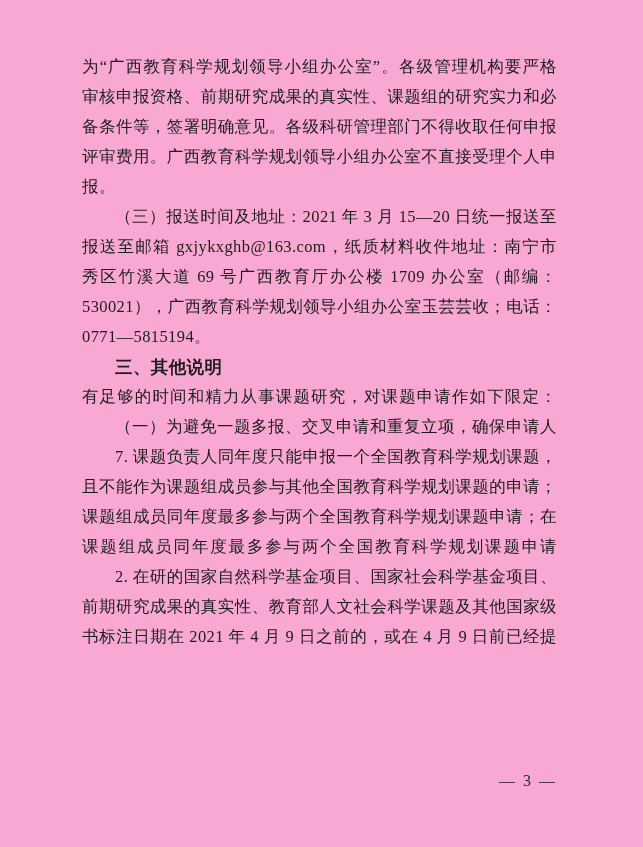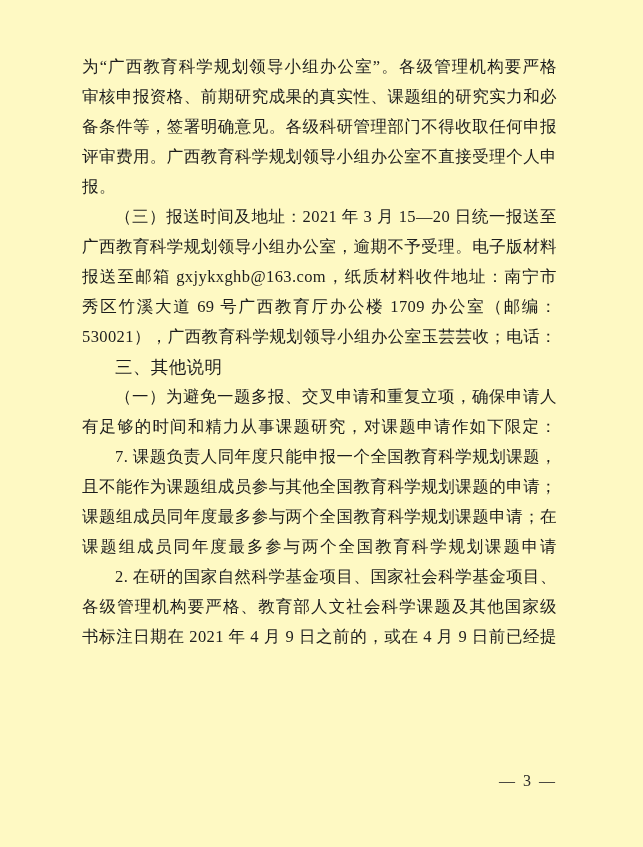--- a/index.html
+++ b/index.html
@@ -13,21 +13,21 @@
     overflow: hidden;
     font-family: "Liberation Serif", "DejaVu Serif", serif;
     color: #1d1d1d;
   }
   .page {
     position: relative;
     box-sizing: border-box;
     width: 643px;
     height: 847px;
     padding: 52px 86px 0 82px;
-    background: #fef9c3;
+    background: #f9a8d4;
   }
   .para {
     margin: 0;
   }
   .line {
     font-size: 16.5px;
     line-height: 30px;
     height: 30px;
     overflow: hidden;
     white-space: nowrap;
@@ -37,21 +37,21 @@
     white-space: normal;
     text-align: justify;
     text-align-last: justify;
     text-justify: inter-ideograph;
   }
   .line.indent {
     padding-left: 33px;
   }
   .line.heading {
     font-family: "Liberation Sans", "DejaVu Sans", sans-serif;
-    font-weight: normal;
+    font-weight: bold;
     font-size: 17.5px;
     white-space: nowrap;
   }
   .page-number {
     position: absolute;
     top: 772px;
     right: 86px;
     font-size: 16px;
     letter-spacing: 2px;
     color: #2a2a2a;
@@ -64,38 +64,38 @@
   <div>
       <div class="para">
         <div class="line j">为“广西教育科学规划领导小组办公室”。各级管理机构要严格</div>
         <div class="line j">审核申报资格、前期研究成果的真实性、课题组的研究实力和必</div>
         <div class="line j">备条件等，签署明确意见。各级科研管理部门不得收取任何申报</div>
         <div class="line j">评审费用。广西教育科学规划领导小组办公室不直接受理个人申</div>
         <div class="line">报。</div>
       </div>
       <div class="para">
         <div class="line j indent">（三）报送时间及地址：2021 年 3 月 15—20 日统一报送至</div>
-        <div class="line j">广西教育科学规划领导小组办公室，逾期不予受理。电子版材料</div>
         <div class="line j">报送至邮箱 gxjykxghb@163.com，纸质材料收件地址：南宁市青</div>
         <div class="line j">秀区竹溪大道 69 号广西教育厅办公楼 1709 办公室（邮编：</div>
         <div class="line j">530021），广西教育科学规划领导小组办公室玉芸芸收；电话：</div>
+        <div class="line">0771—5815194。</div>
       </div>
       <div class="para">
         <div class="line indent heading">三、其他说明</div>
       </div>
       <div class="para">
+        <div class="line j">有足够的时间和精力从事课题研究，对课题申请作如下限定：</div>
         <div class="line j indent">（一）为避免一题多报、交叉申请和重复立项，确保申请人</div>
-        <div class="line j">有足够的时间和精力从事课题研究，对课题申请作如下限定：</div>
       </div>
       <div class="para">
         <div class="line j indent">7. 课题负责人同年度只能申报一个全国教育科学规划课题，</div>
         <div class="line j">且不能作为课题组成员参与其他全国教育科学规划课题的申请；</div>
         <div class="line j">课题组成员同年度最多参与两个全国教育科学规划课题申请；在</div>
         <div class="line j">课题组成员同年度最多参与两个全国教育科学规划课题申请</div>
       </div>
       <div class="para">
         <div class="line j indent">2. 在研的国家自然科学基金项目、国家社会科学基金项目、</div>
-        <div class="line j">各级管理机构要严格、教育部人文社会科学课题及其他国家级</div>
+        <div class="line j">前期研究成果的真实性、教育部人文社会科学课题及其他国家级</div>
         <div class="line j">书标注日期在 2021 年 4 月 9 日之前的，或在 4 月 9 日前已经提</div>
       </div>
     </div>
   <div class="page-number">— 3 —</div>
 </div>
 
 </body></html>

